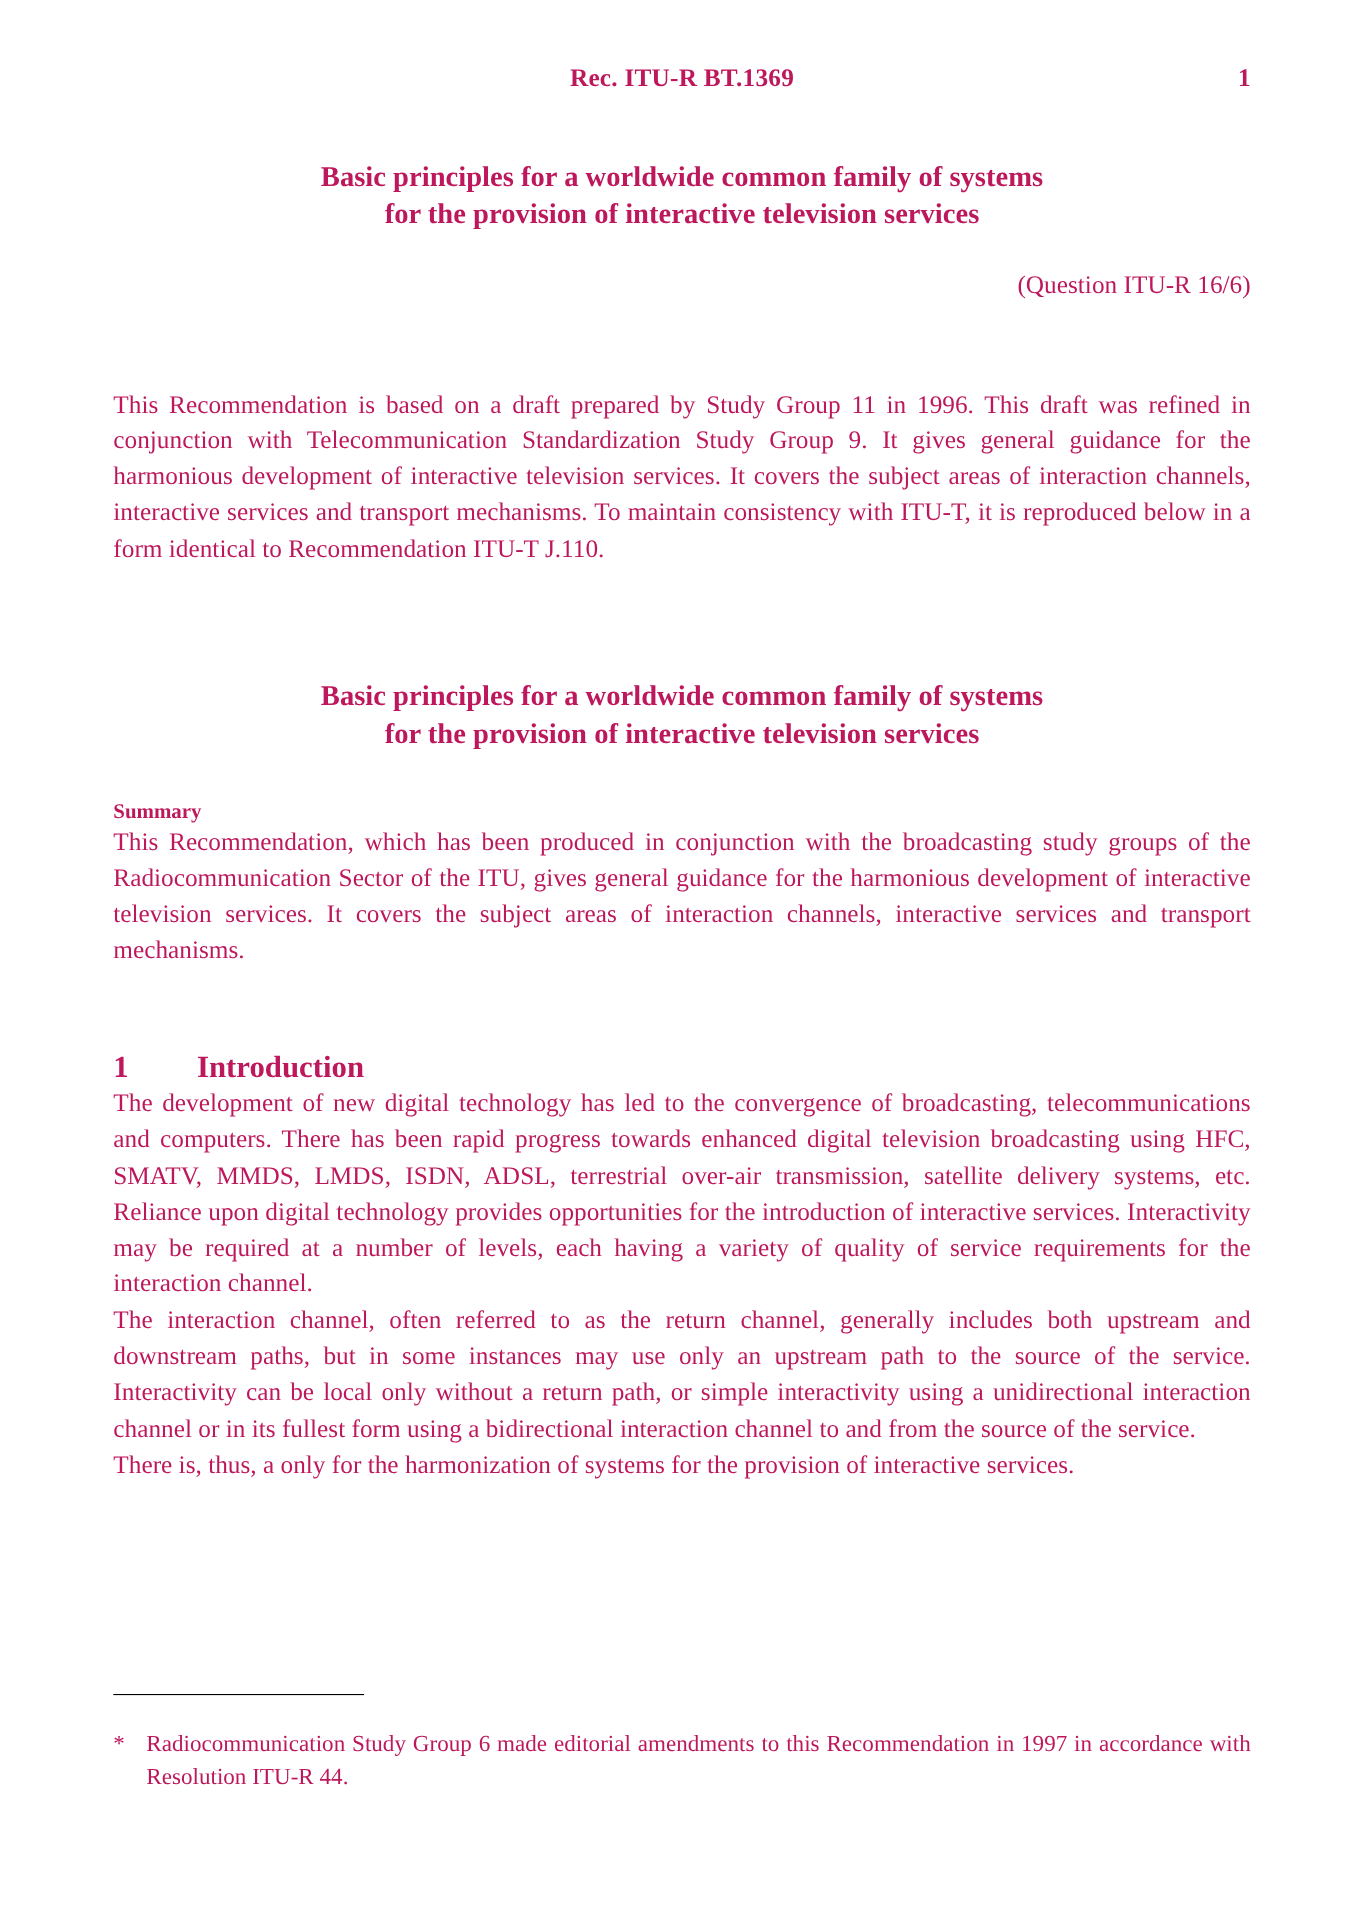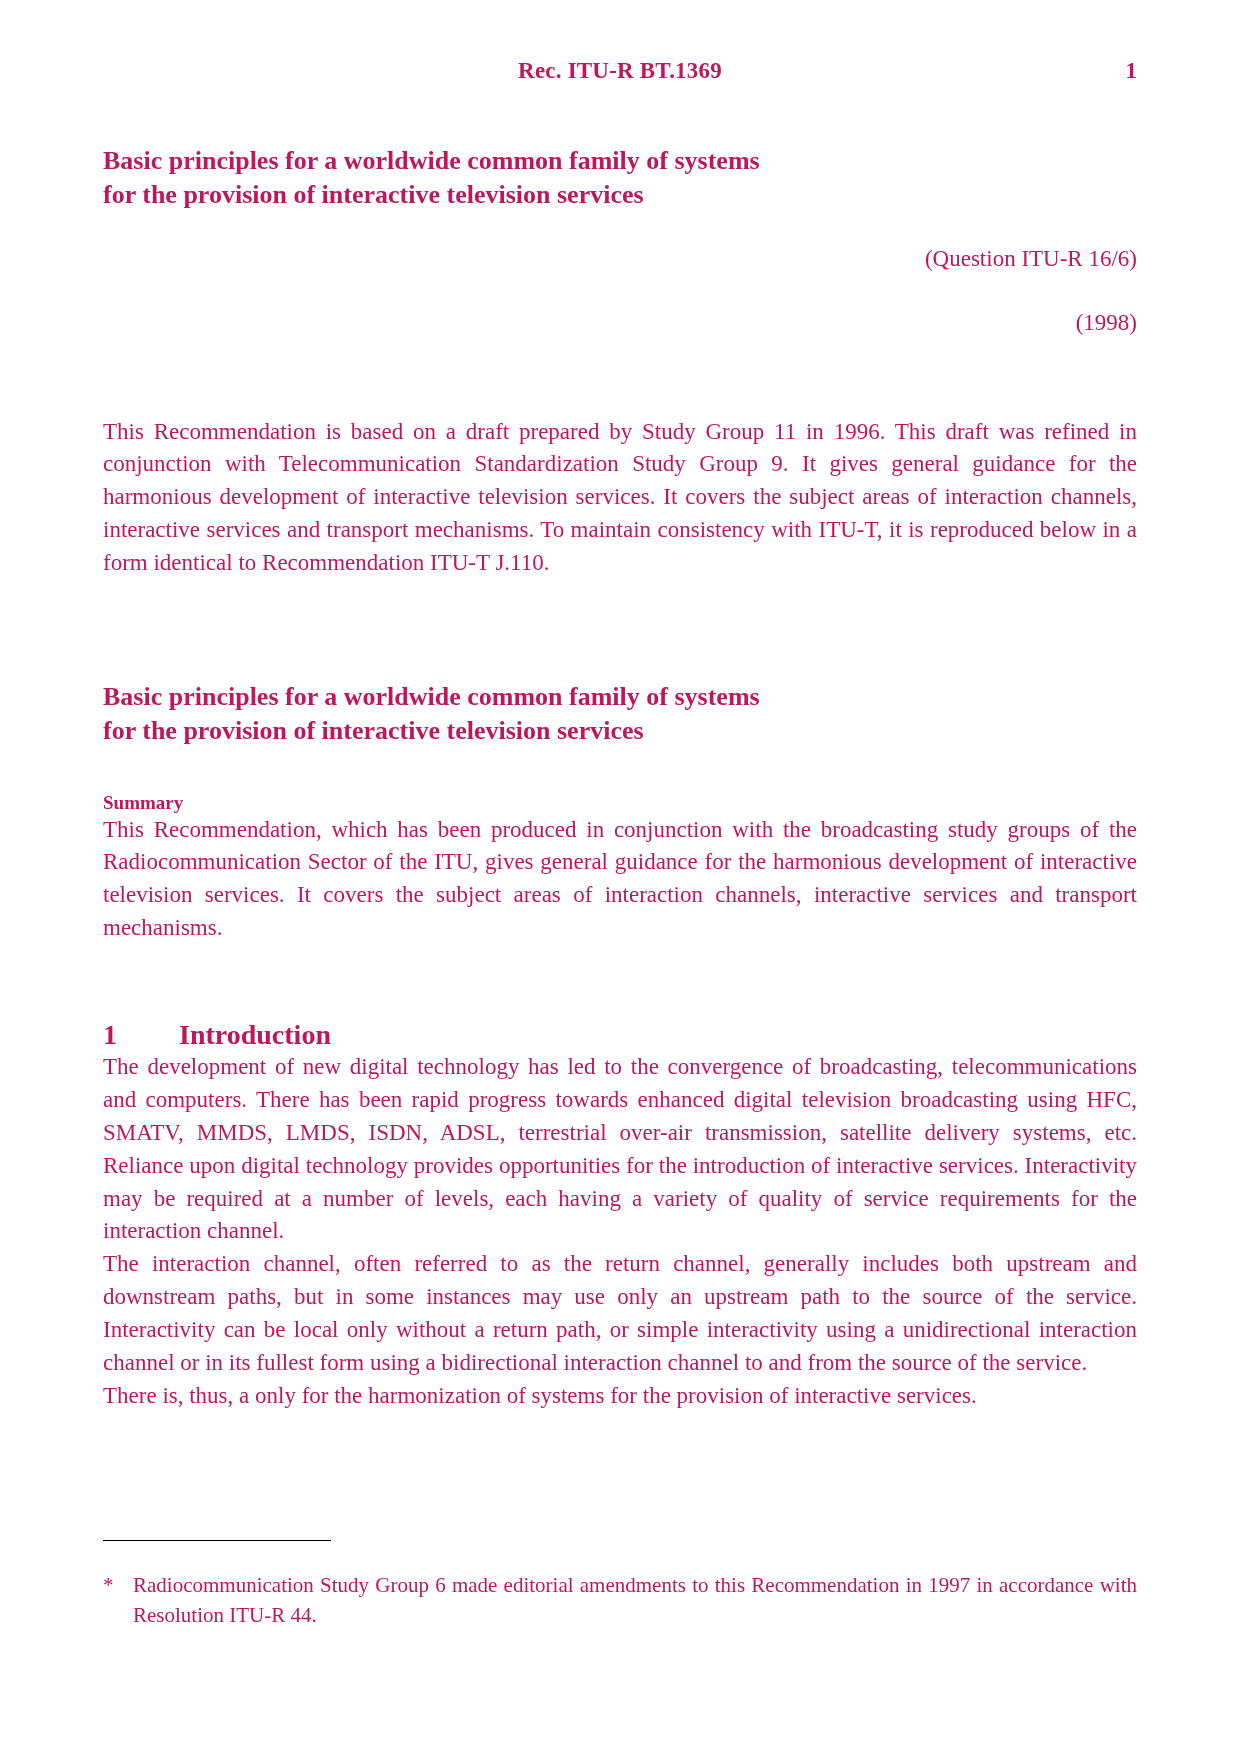--- a/index.html
+++ b/index.html
@@ -54,21 +54,21 @@
     letter-spacing: 0.4px;
   }
   .rec-number .star {
     font-size: 19px;
     vertical-align: super;
     line-height: 0;
   }
 
   
   .doc-title {
-    text-align: left;
+    text-align: center;
     font-weight: bold;
     font-size: 26px;
     line-height: 1.30;
     margin-top: 40px;
   }
   .doc-title .tline { display: block; }
 
   .question-line {
     text-align: right;
     font-size: 23px;
@@ -155,21 +155,20 @@
     </div>
 
 
     <div class="doc-title">
       <span class="tline">Basic principles for a worldwide common family of systems</span>
       <span class="tline">for the provision of interactive television services</span>
     </div>
 
     <div class="question-line">(Question ITU-R 16/6)</div>
 
-    <div class="year-line">(1998)</div>
 
     <div class="intro-block">
       <p class="body-text">This Recommendation is based on a draft prepared by Study Group 11 in 1996. This draft was refined in conjunction with Telecommunication Standardization Study Group 9. It gives general guidance for the harmonious development of interactive television services. It covers the subject areas of interaction channels, interactive services and transport mechanisms. To maintain consistency with ITU-T, it is reproduced below in a form identical to Recommendation ITU-T J.110.</p>
     </div>
 
     <div class="doc-title doc-title-repeat">
       <span class="tline">Basic principles for a worldwide common family of systems</span>
       <span class="tline">for the provision of interactive television services</span>
     </div>
 

